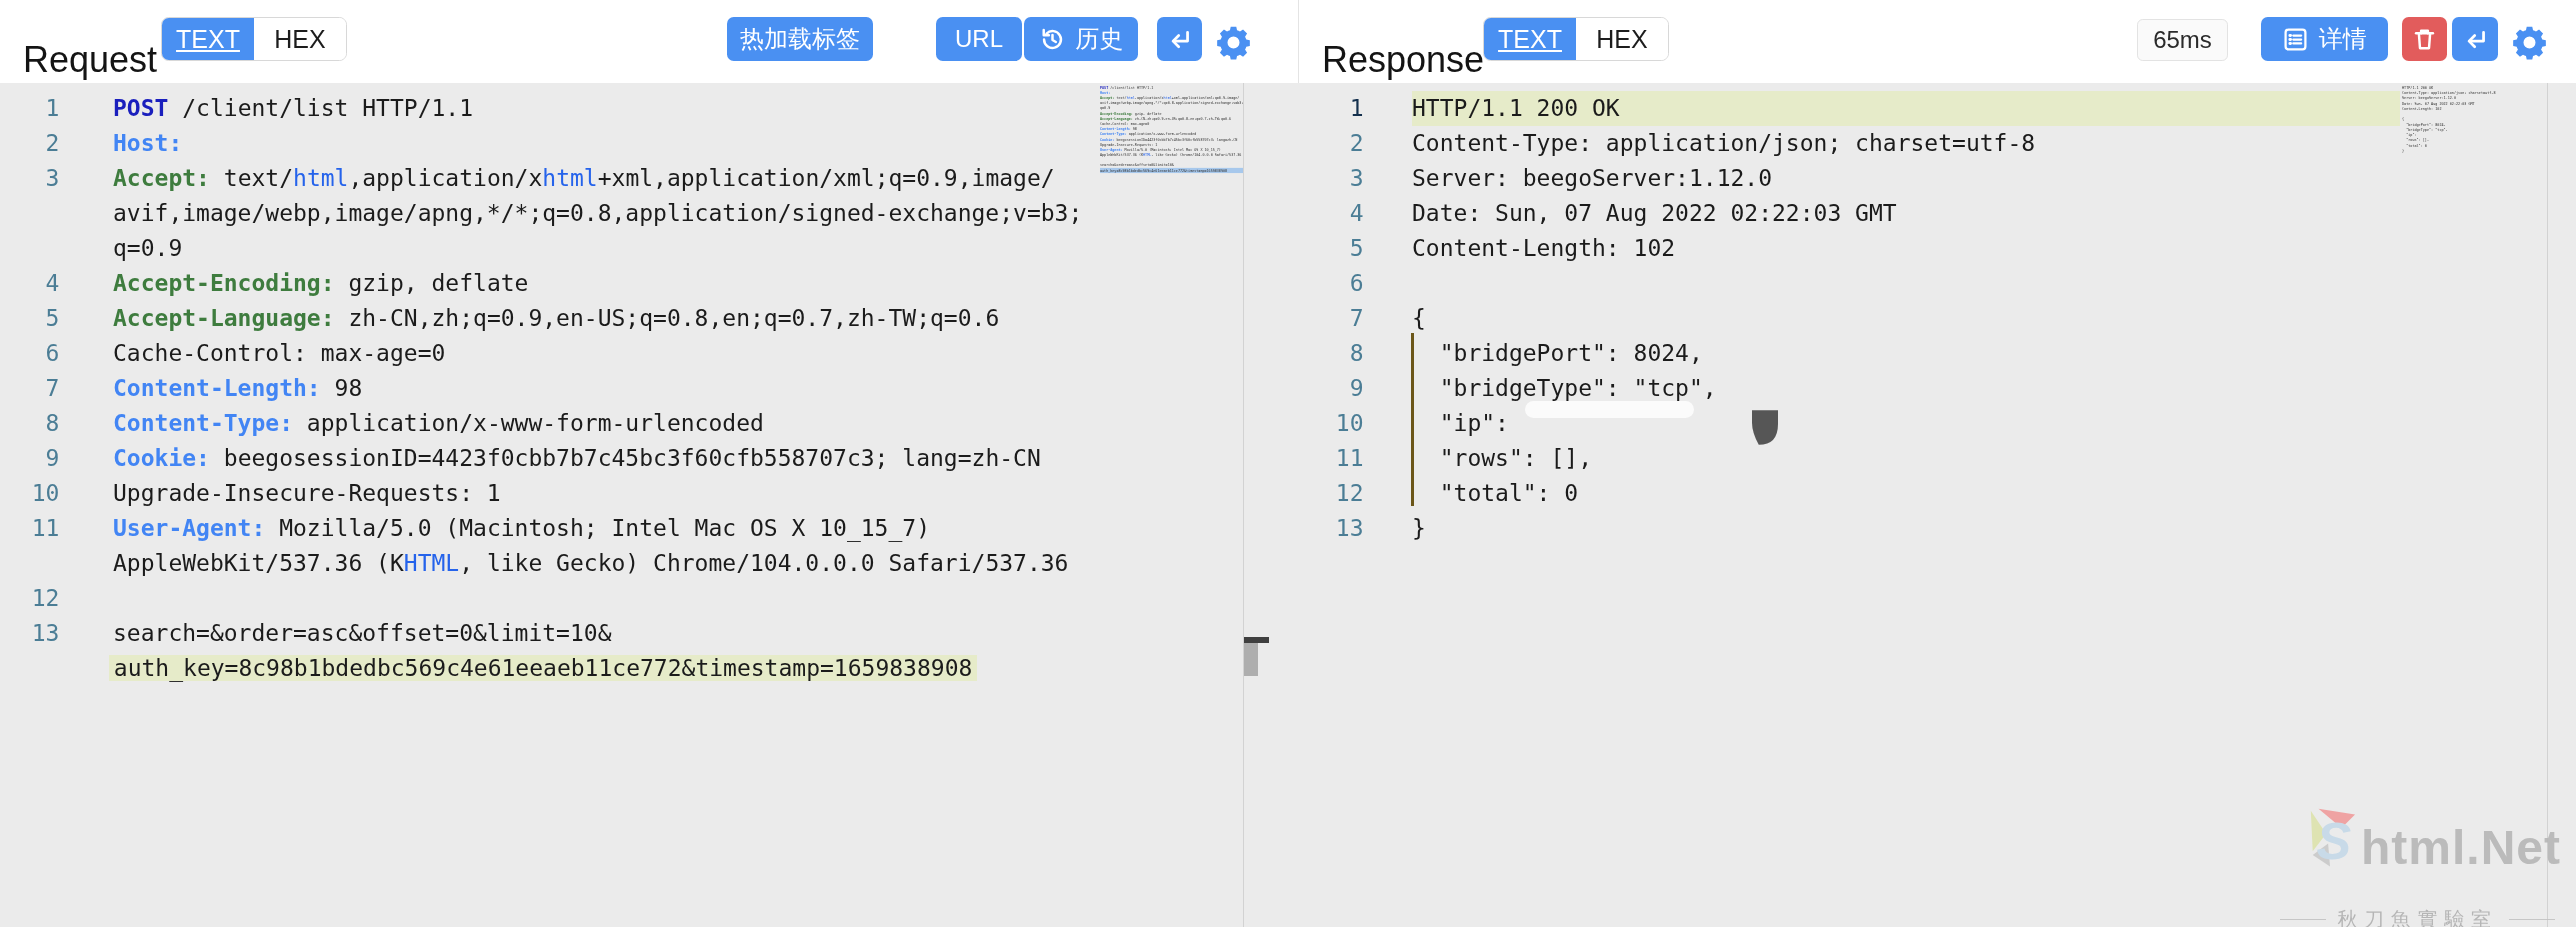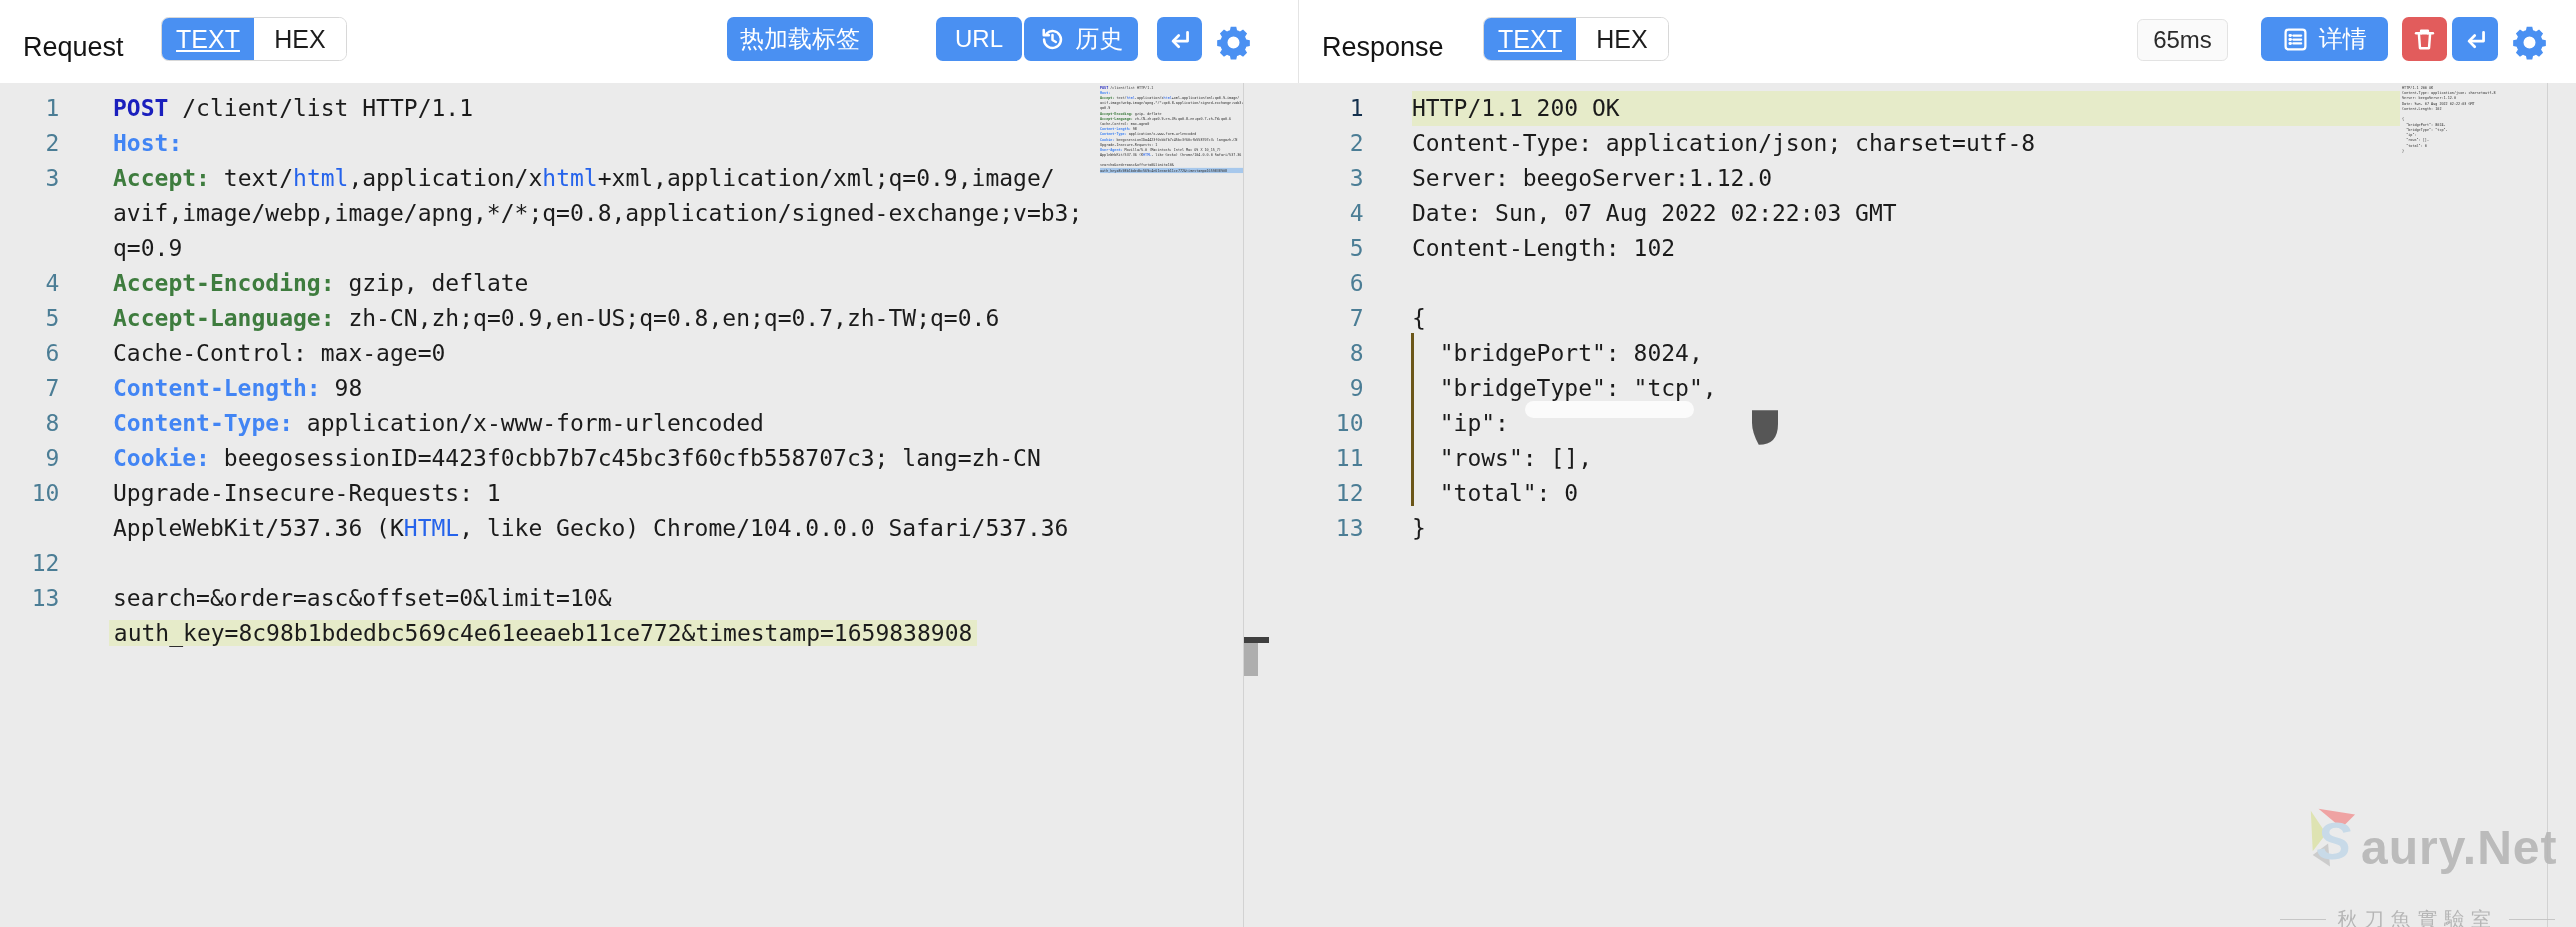--- a/index.html
+++ b/index.html
@@ -9,21 +9,21 @@
   }
   html,body{margin:0;padding:0;}
   body{
     width:2576px;height:928px;position:relative;overflow:hidden;background:#ffffff;
     font-family:"Liberation Sans",sans-serif;
   }
   
   .hdr{position:absolute;top:0;height:83px;background:#fff;}
   .hdr-left{left:0;width:1298px;}
   .hdr-right{left:1300px;width:1276px;border-radius:27px;}
-  .panel-title{position:absolute;top:32px;font-size:27px;font-weight:500;color:#141414;white-space:nowrap;}
+  .panel-title{position:absolute;top:39px;font-size:36px;font-weight:500;color:#141414;white-space:nowrap;}
   .toggle{position:absolute;top:17.3px;display:inline-flex;height:44px;border:1px solid #d8d8d8;border-radius:7.7px;overflow:hidden;box-sizing:border-box;background:#fff;}
   .tg{width:92px;display:flex;align-items:center;justify-content:center;font-size:25px;font-weight:500;cursor:pointer;user-select:none;}
   .tg.on{background:var(--accent);color:#fff;text-decoration:underline;}
   .tg.off{background:#fff;color:#1d1d1d;}
   .btn{position:absolute;top:17.3px;height:44px;border:none;border-radius:6.7px;background:var(--accent);color:#fff;
        font-size:24px;font-family:"Liberation Sans",sans-serif;display:inline-flex;align-items:center;justify-content:center;gap:9.6px;padding:0;cursor:pointer;}
   .btn.red{background:var(--danger);}
   .latency{position:absolute;top:19px;height:42px;box-sizing:border-box;border:1.9px solid #e3e3e3;border-radius:5.8px;background:#fafafa;
            color:#2b2b2b;font-size:24px;display:flex;align-items:center;justify-content:center;}
   .gearbtn{position:absolute;top:24px;width:37px;height:37px;background:none;border:none;padding:0;cursor:pointer;}
@@ -166,20 +166,21 @@
       <div class="row"><span class="ln">3</span><span class="txt"><span class="hg">Accept:</span><span> text/</span><span class="tb">html</span><span>,application/x</span><span class="tb">html</span><span>+xml,application/xml;q=0.9,image/</span></span></div>
       <div class="row"><span class="ln"></span><span class="txt"><span>avif,image/webp,image/apng,*/*;q=0.8,application/signed-exchange;v=b3;</span></span></div>
       <div class="row"><span class="ln"></span><span class="txt"><span>q=0.9</span></span></div>
       <div class="row"><span class="ln">4</span><span class="txt"><span class="hg">Accept-Encoding:</span><span> gzip, deflate</span></span></div>
       <div class="row"><span class="ln">5</span><span class="txt"><span class="hg">Accept-Language:</span><span> zh-CN,zh;q=0.9,en-US;q=0.8,en;q=0.7,zh-TW;q=0.6</span></span></div>
       <div class="row"><span class="ln">6</span><span class="txt"><span>Cache-Control: max-age=0</span></span></div>
       <div class="row"><span class="ln">7</span><span class="txt"><span class="hb">Content-Length:</span><span> 98</span></span></div>
       <div class="row"><span class="ln">8</span><span class="txt"><span class="hb">Content-Type:</span><span> application/x-www-form-urlencoded</span></span></div>
       <div class="row"><span class="ln">9</span><span class="txt"><span class="hb">Cookie:</span><span> beegosessionID=4423f0cbb7b7c45bc3f60cfb558707c3; lang=zh-CN</span></span></div>
       <div class="row"><span class="ln">10</span><span class="txt"><span>Upgrade-Insecure-Requests: 1</span></span></div>
+      <div class="row"><span class="ln">11</span><span class="txt"><span class="hb">User-Agent:</span><span> Mozilla/5.0 (Macintosh; Intel Mac OS X 10_15_7)</span></span></div>
       <div class="row"><span class="ln"></span><span class="txt"><span>AppleWebKit/537.36 (K</span><span class="tb">HTML</span><span>, like Gecko) Chrome/104.0.0.0 Safari/537.36</span></span></div>
       <div class="row"><span class="ln">12</span><span class="txt"></span></div>
       <div class="row"><span class="ln">13</span><span class="txt"><span>search=&amp;order=asc&amp;offset=0&amp;limit=10&amp;</span></span></div>
       <div class="row hl"><span class="ln"></span><span class="txt"><span>auth_key=8c98b1bdedbc569c4e61eeaeb11ce772&amp;timestamp=1659838908</span></span></div>
     </div>
   <div class="minimap minimap-req">
     <div class="mm-content">
         <div class="row"><span class="txt"><span class="kw">POST</span><span> /client/list HTTP/1.1</span></span></div>
         <div class="row"><span class="txt"><span class="hb">Host:</span></span></div>
         <div class="row"><span class="txt"><span class="hg">Accept:</span><span> text/</span><span class="tb">html</span><span>,application/x</span><span class="tb">html</span><span>+xml,application/xml;q=0.9,image/</span></span></div>
@@ -249,20 +250,20 @@
 
 <div class="watermark">
   <div class="wm-logo">
     <svg width="56" height="77" viewBox="0 0 58 80">
       <path d="M16 6 L54 12 L40 26 Z" fill="#f09c9c"></path>
       <path d="M8 8 L24 32 L10 50 Z" fill="#dde3ac"></path>
       <path d="M10 54 L26 42 L28 66 Z" fill="#c9c9c9"></path>
       <text x="14" y="58" font-family="Liberation Sans, sans-serif" font-size="54" font-weight="bold" font-style="italic" fill="#c5d9e8">S</text>
     </svg>
   </div>
-  <div class="wm-brand">aury.Net</div>
+  <div class="wm-brand">html.Net</div>
   <div class="wm-lab">
     <span class="dash"></span>
     <span class="lab-text">秋刀魚實驗室</span>
     <span class="dash"></span>
   </div>
 </div>
 
 
 </body></html>

